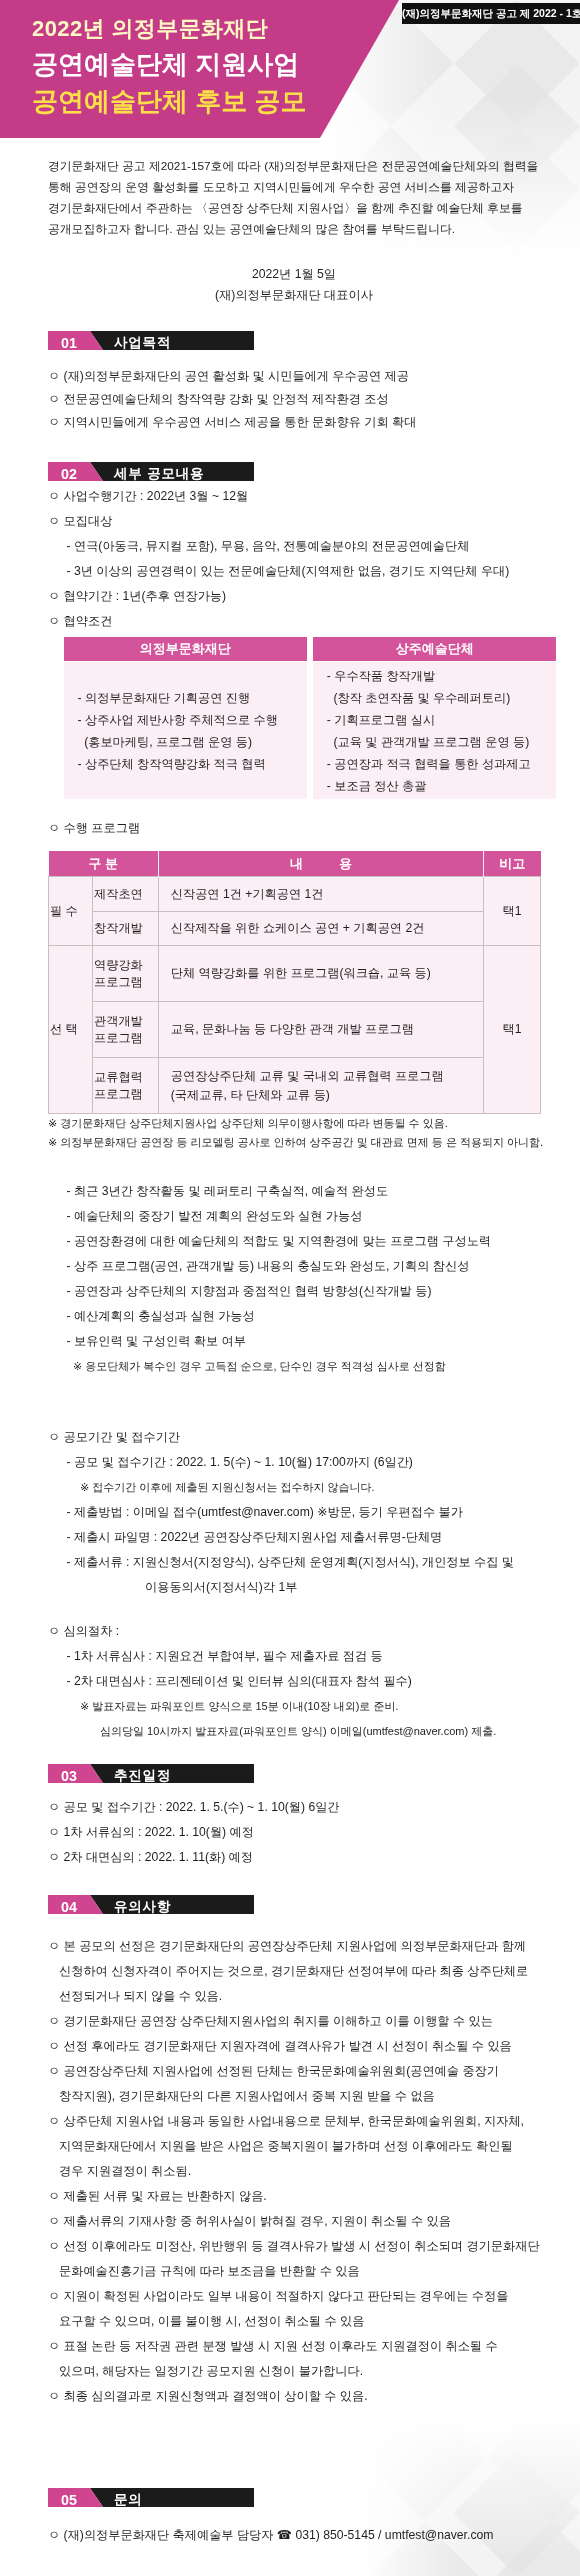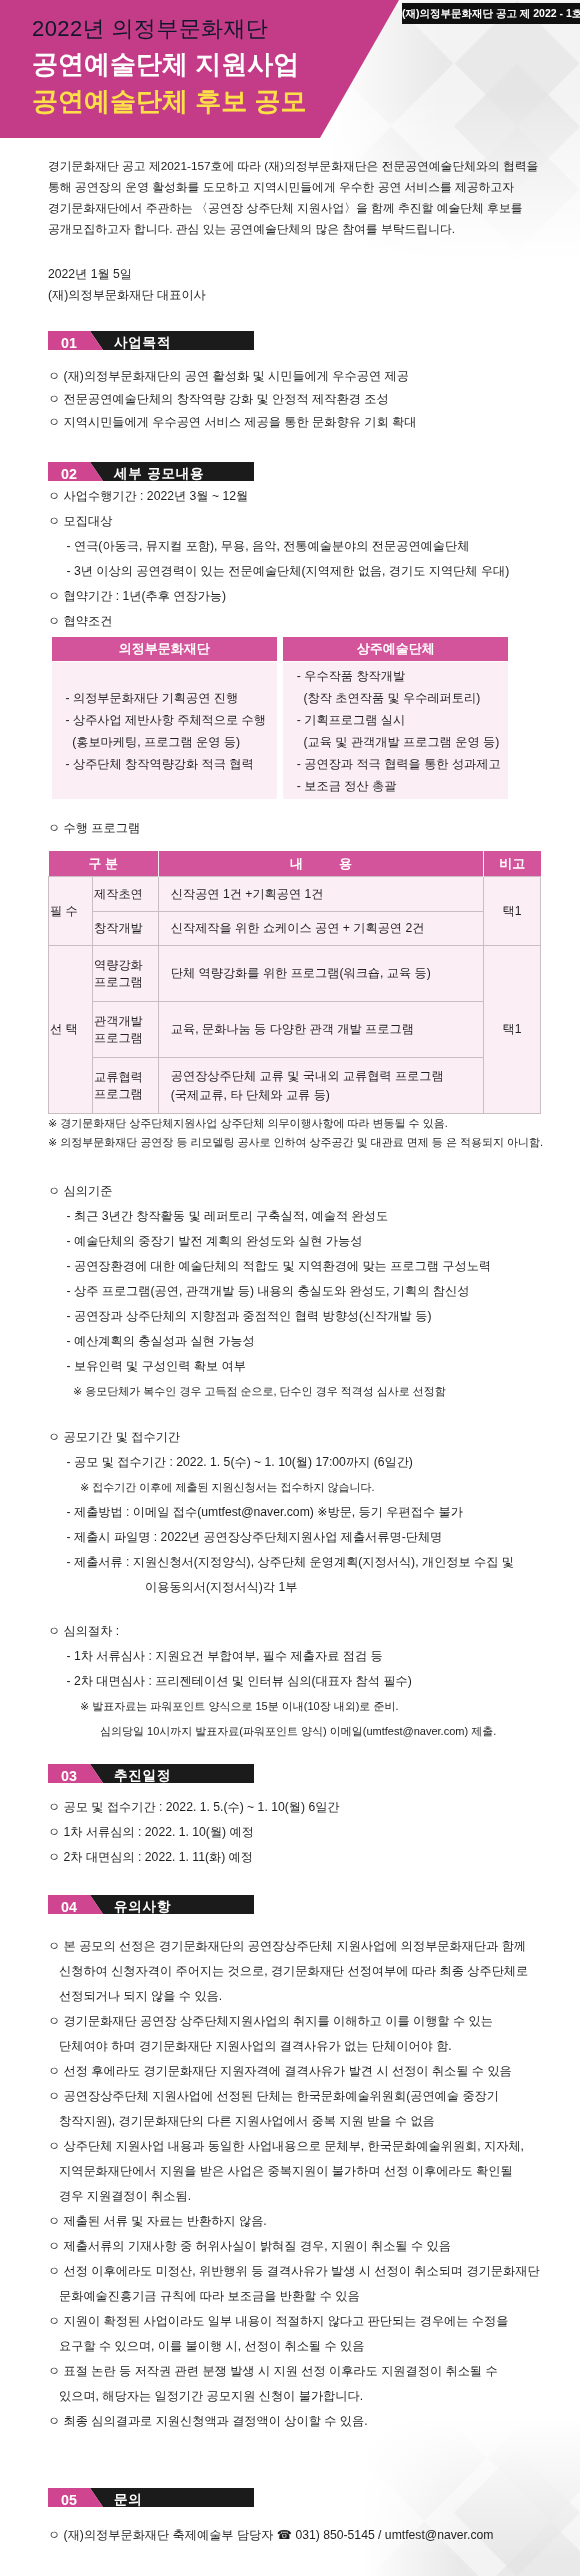--- a/index.html
+++ b/index.html
@@ -8,47 +8,47 @@
   
   .pat{position:absolute;z-index:0;}
   .pat .fade{position:absolute;inset:0;}
   .pat-top .fade{background:linear-gradient(to bottom, rgba(255,255,255,0) 35%, #fff 94%),
                  linear-gradient(to left, rgba(255,255,255,0) 55%, #fff 100%);}
   .pat-bot .fade{background:linear-gradient(to top, rgba(255,255,255,0) 10%, #fff 88%),
                  linear-gradient(to left, rgba(255,255,255,0) 55%, #fff 100%);}
   
   .hero{position:absolute;top:0;left:0;width:399px;height:138px;background:#c43c87;z-index:2;
         clip-path:polygon(0 0,100% 0,320px 100%,0 100%);padding:0;}
-  .hero .t1{margin:13.5px 0 3.4px 32px;font-size:22px;font-weight:400;color:#0f172a;letter-spacing:0.4px;white-space:nowrap;}
+  .hero .t1{margin:13.5px 0 3.4px 32px;font-size:22px;font-weight:700;color:#fef9c3;letter-spacing:0.4px;white-space:nowrap;}
   .hero .t2{margin:0 0 1.7px 32px;font-size:26px;font-weight:700;color:#fff;white-space:nowrap;}
   .hero .t3{margin:0 0 0 32px;font-size:26px;font-weight:700;color:#fde047;white-space:nowrap;}
   .badge{position:absolute;top:3.4px;right:0;width:178px;height:21px;background:#101010;z-index:3;
          color:#fff;font-size:10.5px;font-weight:700;text-align:center;line-height:21px;white-space:nowrap;}
   
   .intro{position:absolute;left:48px;top:156px;width:492px;z-index:2;}
   .intro .iln{height:21px;line-height:21px;font-size:11.8px;white-space:nowrap;}
-  .datebk{position:absolute;left:48px;top:264px;width:492px;text-align:left;z-index:2;}
+  .datebk{position:absolute;left:48px;top:264px;width:492px;text-align:center;z-index:2;}
   .datebk div{height:21px;line-height:21px;font-size:12.2px;}
   
   .banner{position:absolute;left:48px;width:206px;height:19px;z-index:2;}
   .banner .bar{position:absolute;inset:0;background:#1b1b1b;clip-path:polygon(42px 0,100% 0,100% 100%,55px 100%);}
   .banner .numbox{position:absolute;inset:0;background:#d0458f;clip-path:polygon(0 0,42px 0,55px 100%,0 100%);}
   .banner .num{position:absolute;left:0;top:0;width:42px;height:24.4px;line-height:24.4px;text-align:center;
                color:#fff;font-weight:700;font-size:14.3px;}
   .banner .ttl{position:absolute;left:66px;top:0;height:24.4px;line-height:24.4px;color:#fff;font-weight:700;
                font-size:13.5px;letter-spacing:0.8px;white-space:nowrap;}
   
   .lines{position:absolute;left:48px;width:505px;z-index:2;}
   .lines .ln{height:25px;line-height:25px;white-space:nowrap;font-size:12.2px;}
   .lines.lh27 .ln{height:23px;line-height:23px;}
   .lines.lh23 .ln{height:19.3px;line-height:19.3px;}
   .lines .ln.sm{font-size:11px;}
   .lines.notes .ln{font-size:11px;}
   
-  .agr{position:absolute;left:52px;top:637px;width:456px;z-index:2;}
+  .agr{position:absolute;left:64px;top:637px;width:492px;z-index:2;}
   .agr .hdr{display:grid;grid-template-columns:1fr 1fr;gap:6.7px;height:23.5px;}
   .agr .hdr div{background:#d4549b;color:#fff;font-weight:700;font-size:13px;text-align:center;line-height:23.5px;}
   .agr .bod{display:grid;grid-template-columns:1fr 1fr;gap:6.7px;height:137px;margin-top:1.7px;}
   .agr .cell{background:#fbeef5;display:flex;flex-direction:column;justify-content:center;padding-left:13.5px;}
   .agr .cell .ln{height:22px;line-height:22px;font-size:12.2px;white-space:nowrap;}
   
   .ptab{position:absolute;left:48px;top:851px;z-index:2;border-collapse:collapse;table-layout:fixed;}
   .ptab th{background:#d4549b;color:#fff;font-weight:700;font-size:13px;height:23px;
            white-space:pre;text-align:center;border:none;}
   .ptab th + th{border-left:1.7px solid #fbeef5;}
@@ -221,21 +221,20 @@
   </table>
 
   <div class="lines lh23 notes" style="top:1114px;">
 
   <div class="ln"><span>※ 경기문화재단 상주단체지원사업 상주단체 의무이행사항에 따라 변동될 수 있음.</span></div>
       <div class="ln"><span>※ 의정부문화재단 공연장 등 리모델링 공사로 인하여 상주공간 및 대관료 면제 등 은 적용되지 아니함.</span></div>
     </div>
 
   <div class="lines" style="top:1179px;">
 
-  <div class="ln"><span>ㅇ 심의기준</span></div>
       <div class="ln" style="padding-left: 18.5px;"><span>- 최근 3년간 창작활동 및 레퍼토리 구축실적, 예술적 완성도</span></div>
       <div class="ln" style="padding-left: 18.5px;"><span>- 예술단체의 중장기 발전 계획의 완성도와 실현 가능성</span></div>
       <div class="ln" style="padding-left: 18.5px;"><span>- 공연장환경에 대한 예술단체의 적합도 및 지역환경에 맞는 프로그램 구성노력</span></div>
       <div class="ln" style="padding-left: 18.5px;"><span>- 상주 프로그램(공연, 관객개발 등) 내용의 충실도와 완성도, 기획의 참신성</span></div>
       <div class="ln" style="padding-left: 18.5px;"><span>- 공연장과 상주단체의 지향점과 중점적인 협력 방향성(신작개발 등)</span></div>
       <div class="ln" style="padding-left: 18.5px;"><span>- 예산계획의 충실성과 실현 가능성</span></div>
       <div class="ln" style="padding-left: 18.5px;"><span>- 보유인력 및 구성인력 확보 여부</span></div>
       <div class="ln sm" style="padding-left: 25px;"><span>※ 응모단체가 복수인 경우 고득점 순으로, 단수인 경우 적격성 심사로 선정함</span></div>
     </div>
 
@@ -277,21 +276,20 @@
     <div class="numbox"></div>
     <div class="num">04</div>
     <div class="ttl">유의사항</div>
   </div>
   <div class="lines" style="top:1934px;">
 
   <div class="ln"><span>ㅇ 본 공모의 선정은 경기문화재단의 공연장상주단체 지원사업에 의정부문화재단과 함께</span></div>
       <div class="ln" style="padding-left: 11px;"><span>신청하여 신청자격이 주어지는 것으로, 경기문화재단 선정여부에 따라 최종 상주단체로</span></div>
       <div class="ln" style="padding-left: 11px;"><span>선정되거나 되지 않을 수 있음.</span></div>
       <div class="ln"><span>ㅇ 경기문화재단 공연장 상주단체지원사업의 취지를 이해하고 이를 이행할 수 있는</span></div>
-      <div class="ln" style="padding-left: 11px;"><span>단체여야 하며 경기문화재단 지원사업의 결격사유가 없는 단체이어야 함.</span></div>
       <div class="ln"><span>ㅇ 선정 후에라도 경기문화재단 지원자격에 결격사유가 발견 시 선정이 취소될 수 있음</span></div>
       <div class="ln"><span>ㅇ 공연장상주단체 지원사업에 선정된 단체는 한국문화예술위원회(공연예술 중장기</span></div>
       <div class="ln" style="padding-left: 11px;"><span>창작지원), 경기문화재단의 다른 지원사업에서 중복 지원 받을 수 없음</span></div>
       <div class="ln"><span>ㅇ 상주단체 지원사업 내용과 동일한 사업내용으로 문체부, 한국문화예술위원회, 지자체,</span></div>
       <div class="ln" style="padding-left: 11px;"><span>지역문화재단에서 지원을 받은 사업은 중복지원이 불가하며 선정 이후에라도 확인될</span></div>
       <div class="ln" style="padding-left: 11px;"><span>경우 지원결정이 취소됨.</span></div>
       <div class="ln"><span>ㅇ 제출된 서류 및 자료는 반환하지 않음.</span></div>
       <div class="ln"><span>ㅇ 제출서류의 기재사항 중 허위사실이 밝혀질 경우, 지원이 취소될 수 있음</span></div>
       <div class="ln"><span>ㅇ 선정 이후에라도 미정산, 위반행위 등 결격사유가 발생 시 선정이 취소되며 경기문화재단</span></div>
       <div class="ln" style="padding-left: 11px;"><span>문화예술진흥기금 규칙에 따라 보조금을 반환할 수 있음</span></div>

